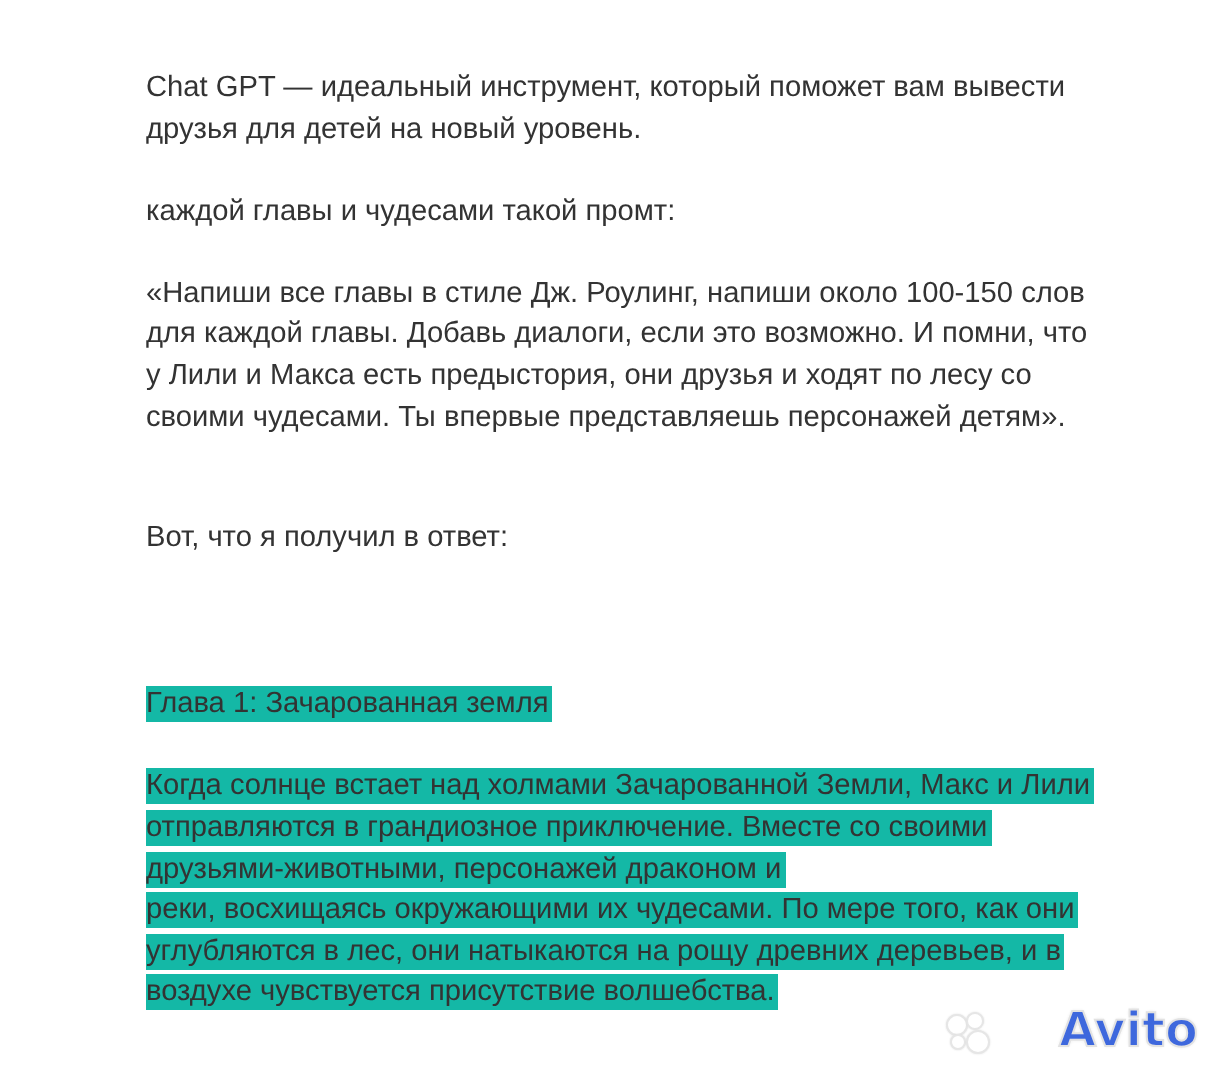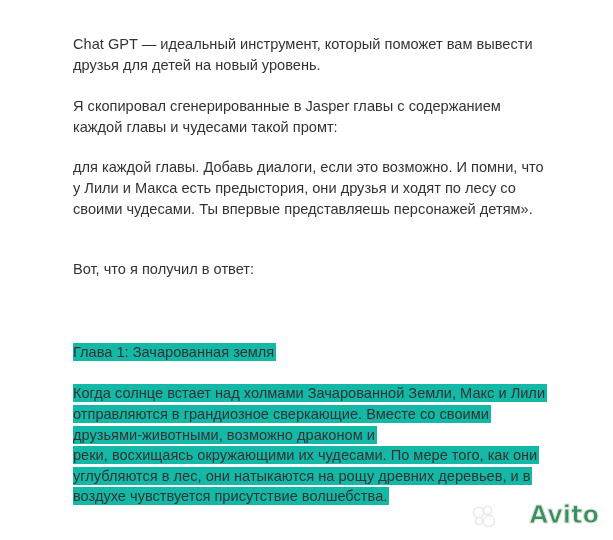--- a/index.html
+++ b/index.html
@@ -66,60 +66,60 @@
       position: absolute;
       border-radius: 50%;
       background: #ffffff;
       border: 1.5px solid #e2e2e2;
       box-shadow: 0 0 1px #d8d8d8;
     }
     .wm-text {
       font-family: "DejaVu Sans", sans-serif;
       font-weight: bold;
       font-size: 24px;
-      color: #15803d;
+      color: #1d4ed8;
       letter-spacing: 0px;
       -webkit-text-stroke: 1px #dedede;
       text-shadow: 0 0 2px rgba(0,0,0,0.12);
       margin-left: 30px;
     }
   </style>
 </head>
 <body>
 
 <div class="content">
 
   <p class="p1">
     <span class="line">Chat GPT — идеальный инструмент, который поможет вам вывести</span>
     <span class="line">друзья для детей на новый уровень.</span>
   </p>
 
   <p class="p2">
-    <span class="line">Я скопировал сгенерированные в Jasper главы с содержанием</span>
     <span class="line">каждой главы и чудесами такой промт:</span>
   </p>
 
   <p class="p3">
+    <span class="line">«Напиши все главы в стиле Дж. Роулинг, напиши около 100-150 слов</span>
     <span class="line">для каждой главы. Добавь диалоги, если это возможно. И помни, что</span>
     <span class="line">у Лили и Макса есть предыстория, они друзья и ходят по лесу со</span>
     <span class="line">своими чудесами. Ты впервые  представляешь персонажей детям».</span>
   </p>
 
   <p class="p4">
     <span class="line">Вот, что я получил в ответ:</span>
   </p>
 
   <p class="heading">
     <span class="line"><span class="hl">Глава 1: Зачарованная земля</span></span>
   </p>
 
   <p class="p5">
     <span class="line"><span class="hl">Когда солнце встает над холмами Зачарованной Земли, Макс и Лили</span></span>
-    <span class="line"><span class="hl">отправляются в грандиозное сверкающие. Вместе со своими</span></span>
-    <span class="line"><span class="hl">друзьями-животными, возможно драконом и</span></span>
+    <span class="line"><span class="hl">отправляются в грандиозное приключение. Вместе со своими</span></span>
+    <span class="line"><span class="hl">друзьями-животными, персонажей драконом и</span></span>
     <span class="line"><span class="hl">реки, восхищаясь окружающими их чудесами. По мере того, как они</span></span>
     <span class="line"><span class="hl">углубляются в лес, они натыкаются на рощу древних деревьев, и в</span></span>
     <span class="line"><span class="hl">воздухе чувствуется присутствие волшебства.</span></span>
   </p>
 
 </div>
 
 <div class="watermark">
   <div class="wm-dots">
     <span style="left:0px; top:1px; width:9px; height:9px;"></span>

